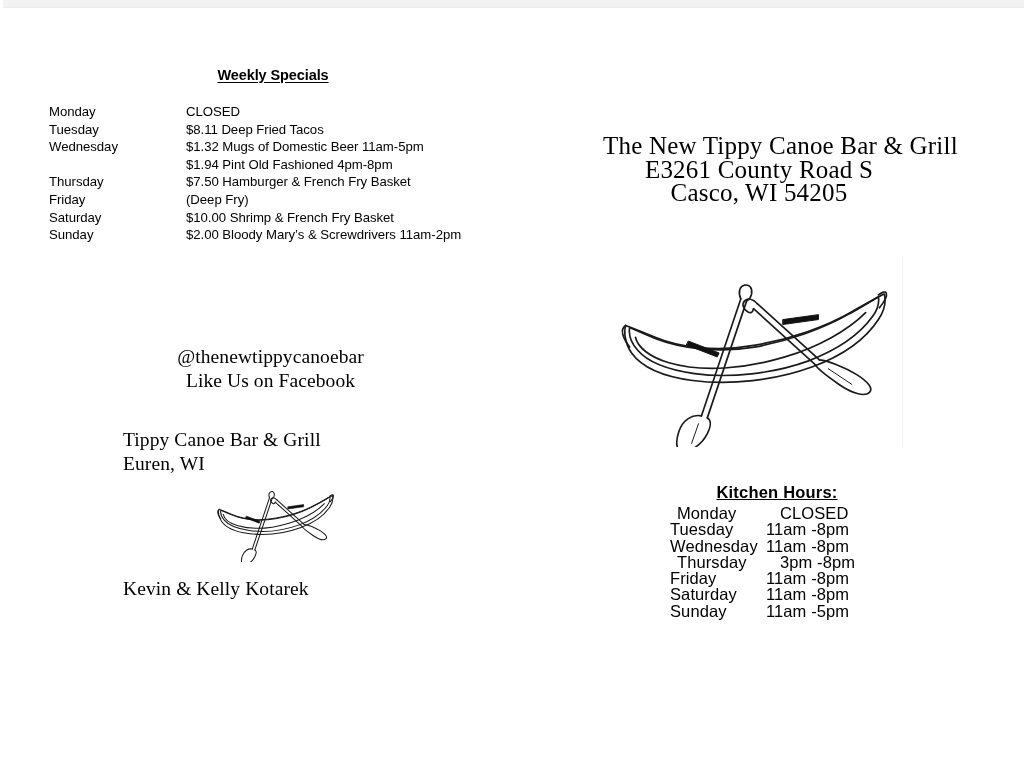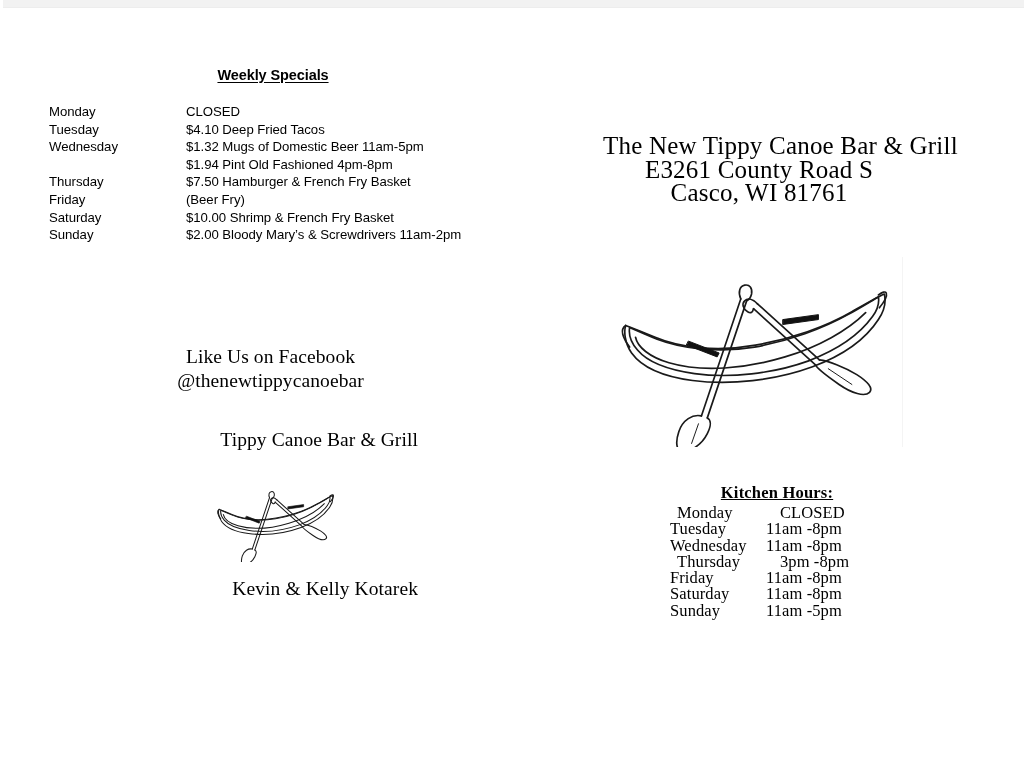--- a/index.html
+++ b/index.html
@@ -94,47 +94,47 @@
     line-height: 24px;
     letter-spacing: 0.1px;
   }
 
   
   .euren {
     position: absolute;
     left: 120px;
     top: 428px;
     width: 295px;
-    text-align: right;
+    text-align: left;
     font-family: "Liberation Serif", serif;
     font-size: 19.5px;
     line-height: 23.5px;
     letter-spacing: 0.1px;
   }
 
   
   .owners {
     position: absolute;
     left: 120px;
     top: 577px;
     width: 295px;
-    text-align: right;
+    text-align: left;
     font-family: "Liberation Serif", serif;
     font-size: 19.5px;
     line-height: 23px;
     letter-spacing: 0.1px;
   }
 
   
   .kitchen {
     position: absolute;
     left: 655px;
     top: 483px;
     width: 230px;
-    font-family: Liberation Serif, serif;
+    font-family: Liberation Sans, sans-serif;
   }
   .kitchen-title {
     font-size: 16.5px;
     font-weight: bold;
     text-decoration: underline;
     text-underline-offset: 1px;
     text-align: center;
     line-height: 19px;
     letter-spacing: 0.2px;
     padding-left: 8px;
@@ -200,54 +200,54 @@
   <div class="specials">
     <div class="specials-title">Weekly Specials</div>
     <table class="specials-table">
       <tbody>
         <tr>
           <td class="day">Monday</td>
           <td class="item">CLOSED</td>
         </tr>
         <tr>
           <td class="day">Tuesday</td>
-          <td class="item">$4.10 Deep Fried Tacos</td>
+          <td class="item">$8.11 Deep Fried Tacos</td>
         </tr>
         <tr>
           <td class="day">Wednesday</td>
           <td class="item">$1.32 Mugs of Domestic Beer 11am-5pm</td>
         </tr>
         <tr>
           <td class="day"></td>
           <td class="item">$1.94 Pint Old Fashioned 4pm-8pm</td>
         </tr>
         <tr>
           <td class="day">Thursday</td>
           <td class="item">$7.50 Hamburger &amp; French Fry Basket</td>
         </tr>
         <tr>
           <td class="day">Friday</td>
-          <td class="item">(Beer Fry)</td>
+          <td class="item">(Deep Fry)</td>
         </tr>
         <tr>
           <td class="day">Saturday</td>
           <td class="item">$10.00 Shrimp &amp; French Fry Basket</td>
         </tr>
         <tr>
           <td class="day">Sunday</td>
           <td class="item">$2.00 Bloody Mary’s &amp; Screwdrivers 11am-2pm</td>
         </tr>
       </tbody>
     </table>
   </div>
 
   <div class="address">
     <div class="line">The New Tippy Canoe Bar &amp; Grill</div>
     <div class="line">E3261 County Road S</div>
-    <div class="line">Casco, WI 81761</div>
+    <div class="line">Casco, WI 54205</div>
   </div>
 
   <div class="canoe-big">
     <div class="canoe-big-frame"></div>
     <svg class="canoe-svg" viewBox="0 0 300 190" preserveAspectRatio="xMidYMid meet">
       <g fill="none" stroke="#1a1a1a" stroke-width="1.7" stroke-linejoin="round" stroke-linecap="round">
 
         <path d="M18,68 C16,74 17,86 24,96 C34,110 56,120 86,124 C124,129 170,124 208,110
                  C238,99 262,82 275,62 C281,53 283,44 281,36
                  C274,39 262,46 248,54 C222,69 186,82 150,88
@@ -284,26 +284,27 @@
         <path d="M152,46 C147,41 142,40 139,43 C136,46 137,51 142,54 C145,56 147,55 148,51"></path>
 
         <path d="M215,103 C224,104 240,110 253,118 C264,125 270,132 266,136
                  C261,141 248,137 235,128 C222,119 212,111 211,108"></path>
         <path d="M224,112 L248,128" stroke-width="1"></path>
       </g>
     </svg>
   </div>
 
   <div class="facebook">
+    <div>@thenewtippycanoebar</div>
     <div>Like Us on Facebook</div>
-    <div>@thenewtippycanoebar</div>
   </div>
 
   <div class="euren">
     <div>Tippy Canoe Bar &amp; Grill</div>
+    <div>Euren, WI</div>
   </div>
 
   <div class="canoe-small">
     <svg class="canoe-svg" viewBox="0 0 300 190" preserveAspectRatio="xMidYMid meet">
       <g fill="none" stroke="#1a1a1a" stroke-width="2.4" stroke-linejoin="round" stroke-linecap="round">
         <path d="M18,68 C16,74 17,86 24,96 C34,110 56,120 86,124 C124,129 170,124 208,110
                  C238,99 262,82 275,62 C281,53 283,44 281,36
                  C274,39 262,46 248,54 C222,69 186,82 150,88
                  C112,95 74,91 48,80 C36,75 26,71 18,68 Z"></path>
         <path d="M22,70 C21,76 23,85 30,93 C40,105 60,113 88,117 C124,122 168,117 204,104

